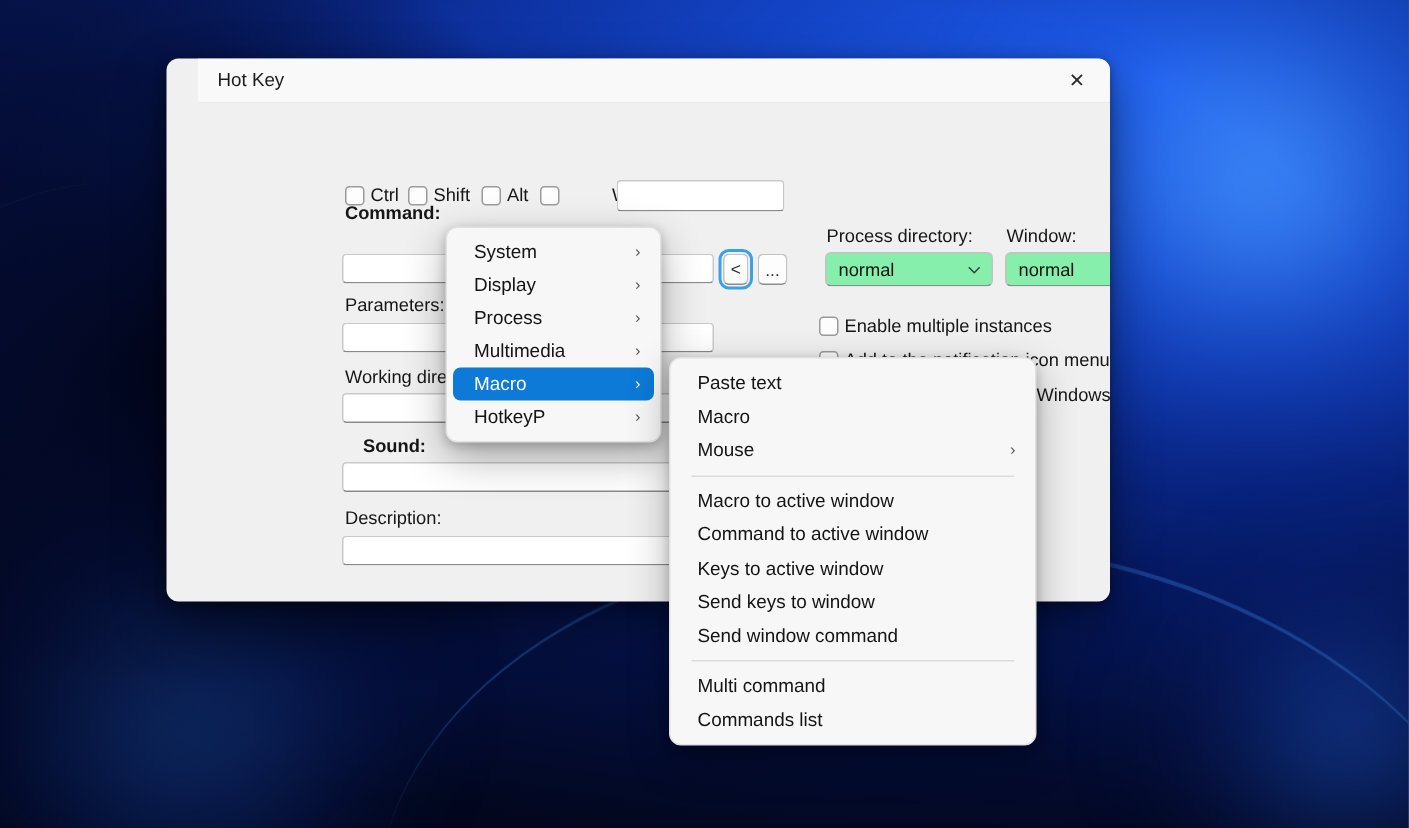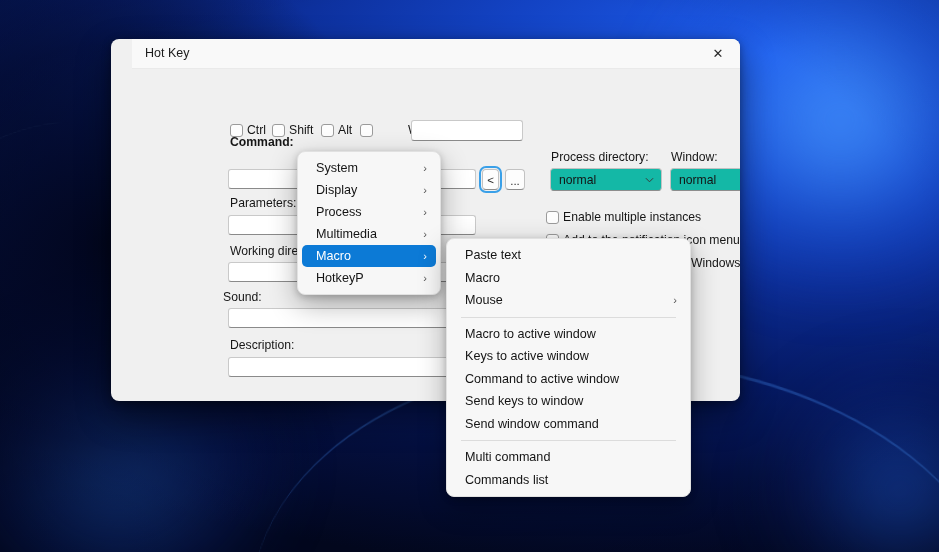--- a/index.html
+++ b/index.html
@@ -128,21 +128,21 @@
     box-sizing: border-box;
   }
   .cbx-label {
     position: absolute;
     font-size: 12.2px;
     color: #161616;
     white-space: nowrap;
   }
   .combo {
     position: absolute;
-    background: #14b8a6;
+    background: #86efac;
     border: 1px solid #c2c2c2;
     border-bottom: 1.4px solid #8d8d8d;
     border-radius: 4px;
     box-sizing: border-box;
   }
   .combo-val {
     position: absolute;
     left: 8px; top: 50%;
     transform: translateY(-50%);
     font-size: 12.2px;
@@ -260,21 +260,21 @@
   <div class="tbox" style="left:117px; top:130px; width:248px; height:20px;"></div>
   <div class="sqbtn" id="btn-back" style="left:371px; top:130px; width:17px; height:21px;">&lt;</div>
   <div class="sqbtn" style="left:394px; top:130px; width:20px; height:21px; align-items:flex-end; padding-bottom:2px;">...</div>
 
   <div class="lbl" style="left:119px; top:157px;">Parameters:</div>
   <div class="tbox" style="left:117px; top:176px; width:248px; height:20px;"></div>
 
   <div class="lbl" style="left:119px; top:205px;">Working directory:</div>
   <div class="tbox" style="left:117px; top:223px; width:248px; height:20px;"></div>
 
-  <div class="lbl" style="left:112px; top:251px;">Sound:</div>
+  <div class="lbl" style="left:131px; top:251px;font-weight:bold;">Sound:</div>
   <div class="tbox" style="left:117px; top:269px; width:248px; height:20px;"></div>
 
   <div class="lbl" style="left:119px; top:299px;">Description:</div>
   <div class="tbox" style="left:117px; top:318px; width:271px; height:20px;"></div>
 
   <div class="lbl" style="left:440px; top:111px;">Process directory:</div>
   <div class="combo" style="left:439px; top:129px; width:112px; height:23px;">
     <span class="combo-val">normal</span>
     <svg class="combo-arrow" viewBox="0 0 10 10">
         <path d="M1 3 L5 7 L9 3" fill="none" stroke="currentColor" stroke-width="1.1"></path>
@@ -336,26 +336,26 @@
   </div>
   <div class="mi">
     <span>Mouse</span>
     <span class="chev">›</span>
   </div>
   <div class="msep"></div>
   <div class="mi">
     <span>Macro to active window</span>
   </div>
   <div class="mi">
+    <span>Command to active window</span>
+  </div>
+  <div class="mi">
     <span>Keys to active window</span>
   </div>
   <div class="mi">
-    <span>Command to active window</span>
-  </div>
-  <div class="mi">
     <span>Send keys to window</span>
   </div>
   <div class="mi">
     <span>Send window command</span>
   </div>
   <div class="msep"></div>
   <div class="mi">
     <span>Multi command</span>
   </div>
   <div class="mi">

